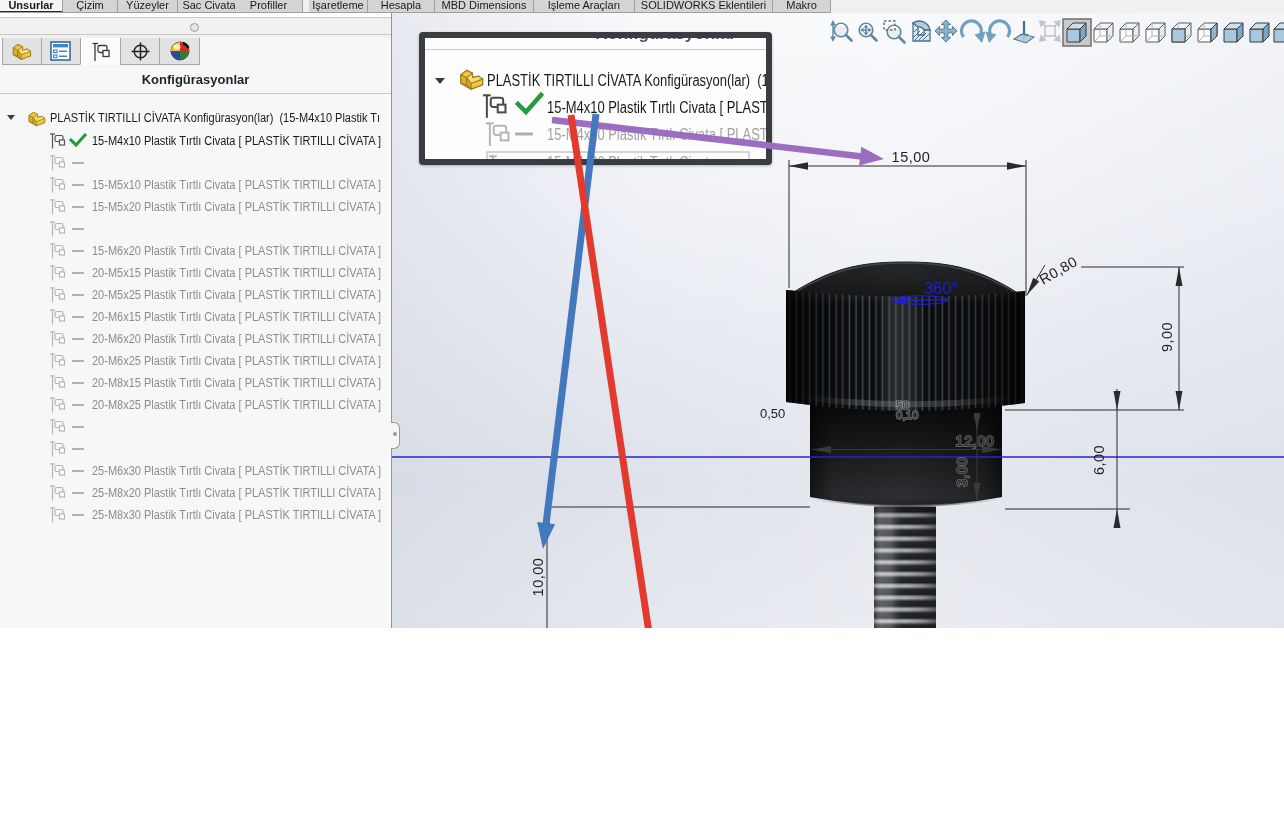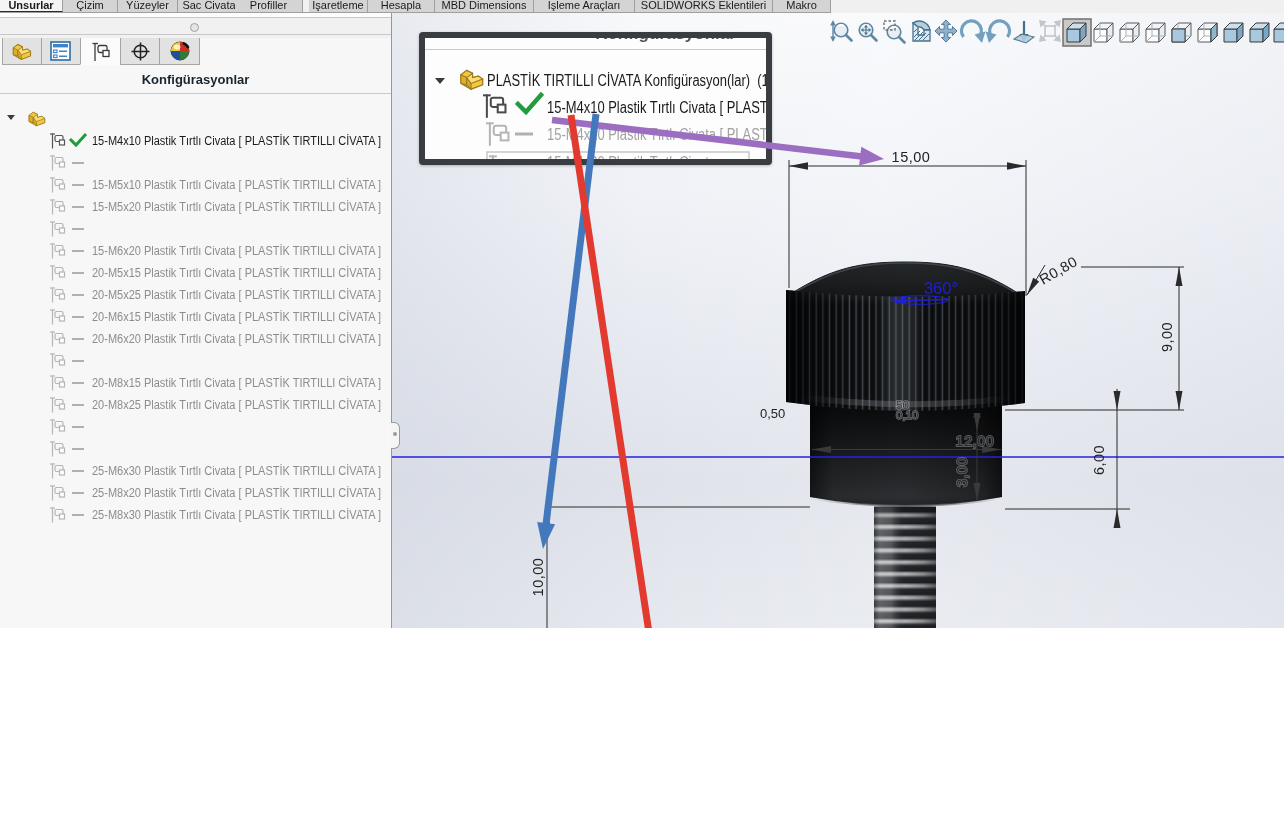--- a/index.html
+++ b/index.html
@@ -478,34 +478,40 @@
         </div>
 <div class="trow" style="top:193px">
           <span class="txt">20-M5x25 Plastik Tırtlı Civata [ PLASTİK TIRTILLI CİVATA ]</span>
         </div>
 <div class="trow" style="top:215px">
           <span class="txt">20-M6x15 Plastik Tırtlı Civata [ PLASTİK TIRTILLI CİVATA ]</span>
         </div>
 <div class="trow" style="top:237px">
           <span class="txt">20-M6x20 Plastik Tırtlı Civata [ PLASTİK TIRTILLI CİVATA ]</span>
         </div>
+<div class="trow" style="top:259px">
+          <span class="txt">20-M6x25 Plastik Tırtlı Civata [ PLASTİK TIRTILLI CİVATA ]</span>
+        </div>
 <div class="trow" style="top:281px">
           <span class="txt">20-M8x15 Plastik Tırtlı Civata [ PLASTİK TIRTILLI CİVATA ]</span>
         </div>
 <div class="trow" style="top:303px">
           <span class="txt">20-M8x25 Plastik Tırtlı Civata [ PLASTİK TIRTILLI CİVATA ]</span>
         </div>
 <div class="trow" style="top:369px">
           <span class="txt">25-M6x30 Plastik Tırtlı Civata [ PLASTİK TIRTILLI CİVATA ]</span>
         </div>
 <div class="trow" style="top:391px">
           <span class="txt">25-M8x20 Plastik Tırtlı Civata [ PLASTİK TIRTILLI CİVATA ]</span>
         </div>
 <div class="trow" style="top:413px">
           <span class="txt">25-M8x30 Plastik Tırtlı Civata [ PLASTİK TIRTILLI CİVATA ]</span>
+        </div>
+<div class="trow on" style="top:16px">
+          <span class="txt" style="left:50px">PLASTİK TIRTILLI CİVATA Konfigürasyon(lar)&nbsp; (15-M4x10 Plastik Tı</span>
         </div>
 </div>
     <div id="hscroll">
         <div id="hthumb"></div>
       </div>
     <div id="gdbar">
         <div class="t">Görüntü Durumları</div>
       </div>
   <svg style="position:absolute;left:22px;top:797px;z-index:3" width="20" height="10" viewBox="2 0 20 10">
    <circle cx="12" cy="11" r="9" fill="#7d8fa3" stroke="#2f3b47" stroke-width="1.2"></circle>

